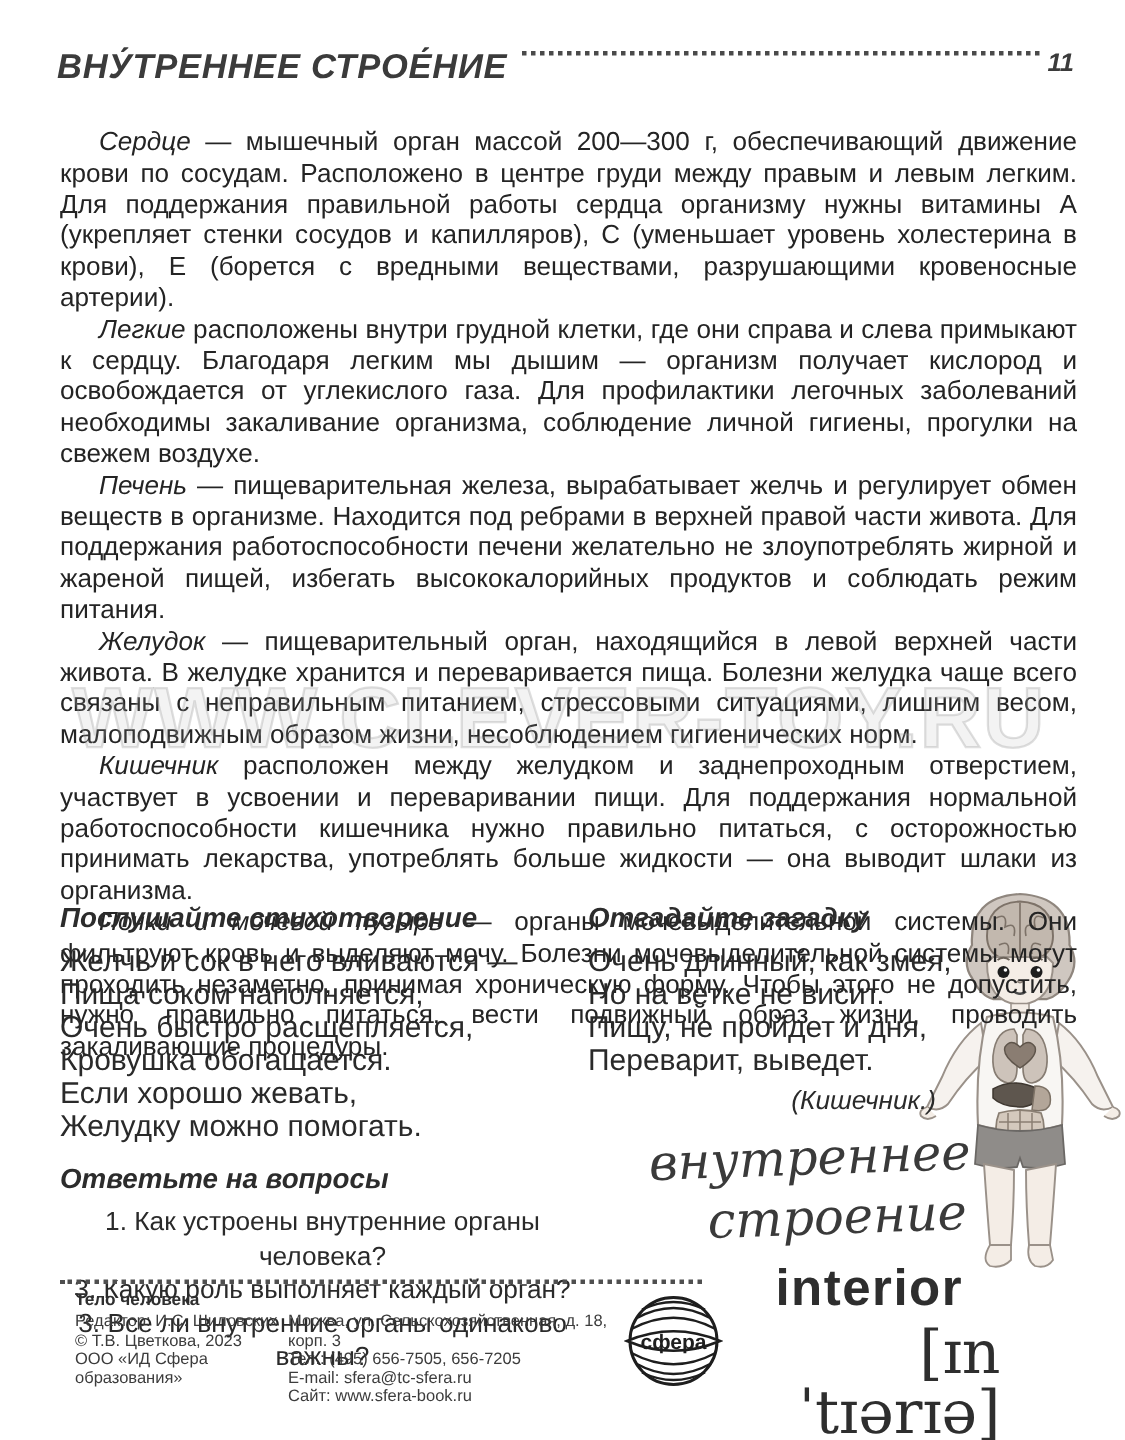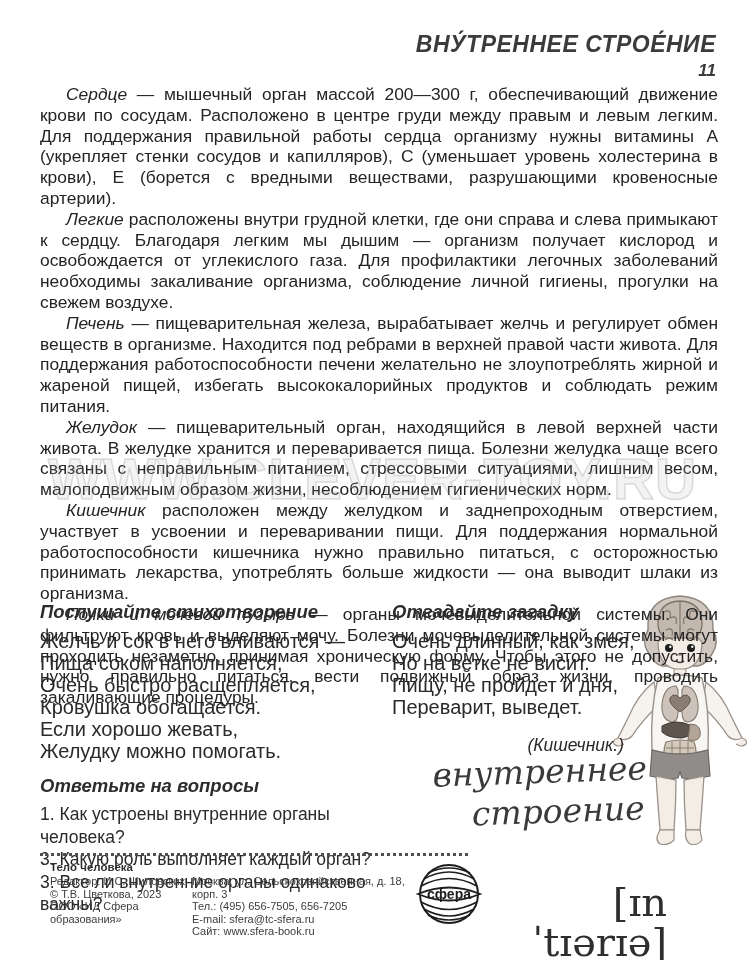--- a/index.html
+++ b/index.html
@@ -4,21 +4,21 @@
 <style>
   html,body{margin:0;padding:0;background:#e8e8e8;}
   .page{
     position:relative;width:750px;height:960px;background:#ffffff;
     font-family:"Liberation Sans",sans-serif;color:#262626;overflow:hidden;
     margin:0 auto;
   }
   
   .title-row{
     position:absolute;top:33px;left:38px;right:34px;
-    display:flex;align-items:flex-end;flex-direction:column;
+    display:flex;align-items:flex-start;
   }
   .page-title{
     font-style:italic;font-weight:bold;font-size:23px;letter-spacing:.5px;
     color:#3b3b3b;white-space:nowrap;line-height:1;
   }
   .title-leader{
     flex:1;border-bottom:3px dotted #4a4a4a;margin:0 5px 3px 10px;height:1px;
   }
   .page-number{
     font-style:italic;font-weight:bold;font-size:17px;color:#3b3b3b;line-height:1;
@@ -44,25 +44,25 @@
   .col-left{position:absolute;left:0;top:0;width:350px;}
   .col-right{position:absolute;left:352px;top:0;width:238px;}
   .sec-heading{
     font-style:italic;font-weight:bold;font-size:18.5px;color:#2c2c2c;
     margin:0 0 7px 0;line-height:22px;
   }
   .verse{font-size:20px;line-height:22px;color:#2a2a2a;}
   .verse div{white-space:nowrap;}
   .riddle-answer{
     font-style:italic;font-size:17.5px;line-height:22px;text-align:right;
-    padding-right:6px;margin-top:16px;color:#2a2a2a;
+    padding-right:6px;margin-top:4px;color:#2a2a2a;
   }
   .questions{margin-top:13px;}
   .questions .sec-heading{margin-bottom:6px;}
-  .q-list{font-size:17.5px;line-height:22.5px;color:#2a2a2a;}
+  .q-list{font-size:17.5px;line-height:22.5px;color:#2a2a2a;text-align:center;}
   
   .child-illo{position:absolute;left:610px;top:590px;width:140px;height:266px;z-index:0;}
   
   .handwritten{
     position:absolute;left:428px;top:752px;width:225px;z-index:3;
     font-family:"DejaVu Serif",serif;font-style:italic;font-size:33px;
     color:#3a3a3a;transform:rotate(-2deg);line-height:40px;
   }
   .handwritten .hw1{text-align:center;}
   .handwritten .hw2{text-align:center;padding-left:34px;}
@@ -187,20 +187,21 @@
     <path d="M74,190 Q74,214 76,240 L90,240 Q92,216 94,186 Z" fill="#f4ede6" stroke="#9a9189" stroke-width="1.3"></path>
 
     <path d="M50,240 Q44,250 50,254 Q58,256 64,250 L64,240 Z" fill="#f4ede6" stroke="#9a9189" stroke-width="1.2"></path>
     <path d="M76,240 Q74,250 80,254 Q88,256 92,250 L90,240 Z" fill="#f4ede6" stroke="#9a9189" stroke-width="1.2"></path>
   </svg>
 
   <div class="handwritten">
     <div class="hw1">внутреннее</div>
     <div class="hw2">строение</div>
   </div>
+  <div class="vocab-en">interior</div>
   <div class="vocab-ipa">[ɪnˈtɪərɪə]</div>
 
   <div class="footer-divider"></div>
   <div class="footer-series">Тело человека</div>
   <div class="footer-col c1">
       <div>Редактор: И.С. Шиловских</div>
       <div>© Т.В. Цветкова, 2023</div>
       <div>ООО «ИД Сфера образования»</div>
     </div>
   <div class="footer-col c2">

